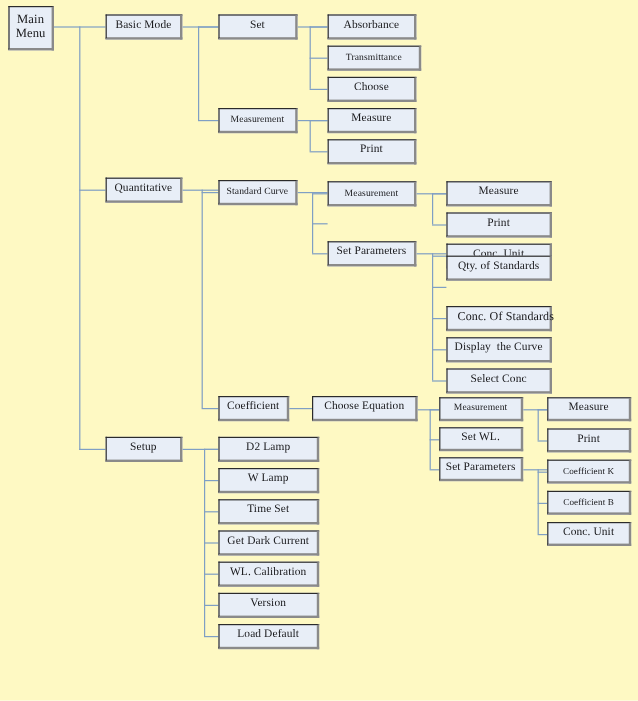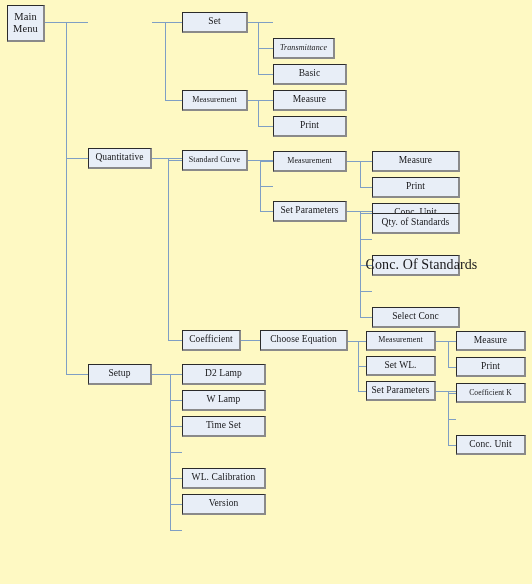--- a/index.html
+++ b/index.html
@@ -102,44 +102,50 @@
     <div class="conn v" style="left: 170px; top: 374px; height: 156px; background: rgb(127, 159, 196);"></div>
     <div class="conn h" style="left: 170px; top: 374px; width: 12px; background: rgb(127, 159, 196);"></div>
     <div class="conn h" style="left: 170px; top: 400px; width: 12px; background: rgb(127, 159, 196);"></div>
     <div class="conn h" style="left: 170px; top: 426px; width: 12px; background: rgb(127, 159, 196);"></div>
     <div class="conn h" style="left: 170px; top: 452px; width: 12px; background: rgb(127, 159, 196);"></div>
     <div class="conn h" style="left: 170px; top: 478px; width: 12px; background: rgb(127, 159, 196);"></div>
     <div class="conn h" style="left: 170px; top: 504px; width: 12px; background: rgb(127, 159, 196);"></div>
     <div class="conn h" style="left: 170px; top: 530px; width: 12px; background: rgb(127, 159, 196);"></div>
     <div class="node multiline" style="left: 7px; top: 5px; width: 38px; height: 37px; font-size: 10.5px; background: rgb(232, 238, 247); border-color: rgb(43, 43, 43) rgb(138, 138, 138) rgb(138, 138, 138) rgb(43, 43, 43); color: rgb(23, 23, 26);">Main
 Menu</div>
+    <div class="node" style="left: 88px; top: 12px; width: 64px; height: 21px; font-size: 9.5px; background: rgb(232, 238, 247); border-color: rgb(43, 43, 43) rgb(138, 138, 138) rgb(138, 138, 138) rgb(43, 43, 43); color: rgb(23, 23, 26);">Basic Mode</div>
     <div class="node" style="left: 182px; top: 12px; width: 66px; height: 21px; font-size: 9.5px; background: rgb(232, 238, 247); border-color: rgb(43, 43, 43) rgb(138, 138, 138) rgb(138, 138, 138) rgb(43, 43, 43); color: rgb(23, 23, 26);">Set</div>
-    <div class="node" style="left: 273px; top: 38px; width: 62px; height: 21px; font-size: 8px; background: rgb(232, 238, 247); border-color: rgb(43, 43, 43) rgb(138, 138, 138) rgb(138, 138, 138) rgb(43, 43, 43); color: rgb(23, 23, 26); font-style: italic;">Transmittance</div>
-    <div class="node" style="left: 273px; top: 64px; width: 74px; height: 21px; font-size: 9.5px; background: rgb(232, 238, 247); border-color: rgb(43, 43, 43) rgb(138, 138, 138) rgb(138, 138, 138) rgb(43, 43, 43); color: rgb(23, 23, 26);">Basic</div>
+    <div class="node" style="left: 273px; top: 12px; width: 74px; height: 21px; font-size: 9.5px; background: rgb(232, 238, 247); border-color: rgb(43, 43, 43) rgb(138, 138, 138) rgb(138, 138, 138) rgb(43, 43, 43); color: rgb(23, 23, 26);">Absorbance</div>
+    <div class="node" style="left: 273px; top: 38px; width: 78px; height: 21px; font-size: 8px; background: rgb(232, 238, 247); border-color: rgb(43, 43, 43) rgb(138, 138, 138) rgb(138, 138, 138) rgb(43, 43, 43); color: rgb(23, 23, 26);">Transmittance</div>
+    <div class="node" style="left: 273px; top: 64px; width: 74px; height: 21px; font-size: 9.5px; background: rgb(232, 238, 247); border-color: rgb(43, 43, 43) rgb(138, 138, 138) rgb(138, 138, 138) rgb(43, 43, 43); color: rgb(23, 23, 26);">Choose</div>
     <div class="node" style="left: 182px; top: 90px; width: 66px; height: 21px; font-size: 8px; background: rgb(232, 238, 247); border-color: rgb(43, 43, 43) rgb(138, 138, 138) rgb(138, 138, 138) rgb(43, 43, 43); color: rgb(23, 23, 26);">Measurement</div>
     <div class="node" style="left: 273px; top: 90px; width: 74px; height: 21px; font-size: 9.5px; background: rgb(232, 238, 247); border-color: rgb(43, 43, 43) rgb(138, 138, 138) rgb(138, 138, 138) rgb(43, 43, 43); color: rgb(23, 23, 26);">Measure</div>
     <div class="node" style="left: 273px; top: 116px; width: 74px; height: 21px; font-size: 9.5px; background: rgb(232, 238, 247); border-color: rgb(43, 43, 43) rgb(138, 138, 138) rgb(138, 138, 138) rgb(43, 43, 43); color: rgb(23, 23, 26);">Print</div>
     <div class="node" style="left: 88px; top: 148px; width: 64px; height: 21px; font-size: 9.5px; background: rgb(232, 238, 247); border-color: rgb(43, 43, 43) rgb(138, 138, 138) rgb(138, 138, 138) rgb(43, 43, 43); color: rgb(23, 23, 26);">Quantitative</div>
     <div class="node" style="left: 182px; top: 150px; width: 66px; height: 21px; font-size: 8px; background: rgb(232, 238, 247); border-color: rgb(43, 43, 43) rgb(138, 138, 138) rgb(138, 138, 138) rgb(43, 43, 43); color: rgb(23, 23, 26);">Standard Curve</div>
     <div class="node" style="left: 273px; top: 151px; width: 74px; height: 21px; font-size: 8px; background: rgb(232, 238, 247); border-color: rgb(43, 43, 43) rgb(138, 138, 138) rgb(138, 138, 138) rgb(43, 43, 43); color: rgb(23, 23, 26);">Measurement</div>
     <div class="node" style="left: 273px; top: 201px; width: 74px; height: 21px; font-size: 9.5px; background: rgb(232, 238, 247); border-color: rgb(43, 43, 43) rgb(138, 138, 138) rgb(138, 138, 138) rgb(43, 43, 43); color: rgb(23, 23, 26);">Set Parameters</div>
     <div class="node" style="left: 372px; top: 151px; width: 88px; height: 21px; font-size: 9.5px; background: rgb(232, 238, 247); border-color: rgb(43, 43, 43) rgb(138, 138, 138) rgb(138, 138, 138) rgb(43, 43, 43); color: rgb(23, 23, 26);">Measure</div>
     <div class="node" style="left: 372px; top: 177px; width: 88px; height: 21px; font-size: 9.5px; background: rgb(232, 238, 247); border-color: rgb(43, 43, 43) rgb(138, 138, 138) rgb(138, 138, 138) rgb(43, 43, 43); color: rgb(23, 23, 26);">Print</div>
     <div class="node" style="left: 372px; top: 203px; width: 88px; height: 21px; font-size: 9.5px; background: rgb(232, 238, 247); border-color: rgb(43, 43, 43) rgb(138, 138, 138) rgb(138, 138, 138) rgb(43, 43, 43); color: rgb(23, 23, 26);">Conc. Unit</div>
     <div class="node" style="left: 372px; top: 213px; width: 88px; height: 21px; font-size: 9.5px; background: rgb(232, 238, 247); border-color: rgb(43, 43, 43) rgb(138, 138, 138) rgb(138, 138, 138) rgb(43, 43, 43); color: rgb(23, 23, 26);">Qty. of Standards</div>
-    <div class="node" style="left: 372px; top: 255px; width: 88px; height: 21px; font-size: 14px; background: rgb(232, 238, 247); border-color: rgb(43, 43, 43) rgb(138, 138, 138) rgb(138, 138, 138) rgb(43, 43, 43); color: rgb(23, 23, 26); padding-left: 12px;">Conc. Of Standards</div>
+    <div class="node" style="left: 372px; top: 255px; width: 88px; height: 21px; font-size: 10px; background: rgb(232, 238, 247); border-color: rgb(43, 43, 43) rgb(138, 138, 138) rgb(138, 138, 138) rgb(43, 43, 43); color: rgb(23, 23, 26); padding-left: 12px;">Conc. Of Standards</div>
+    <div class="node" style="left: 372px; top: 281px; width: 88px; height: 21px; font-size: 9.5px; background: rgb(232, 238, 247); border-color: rgb(43, 43, 43) rgb(138, 138, 138) rgb(138, 138, 138) rgb(43, 43, 43); color: rgb(23, 23, 26);">Display  the Curve</div>
     <div class="node" style="left: 372px; top: 307px; width: 88px; height: 21px; font-size: 9.5px; background: rgb(232, 238, 247); border-color: rgb(43, 43, 43) rgb(138, 138, 138) rgb(138, 138, 138) rgb(43, 43, 43); color: rgb(23, 23, 26);">Select Conc</div>
     <div class="node" style="left: 182px; top: 330px; width: 59px; height: 21px; font-size: 9.5px; background: rgb(232, 238, 247); border-color: rgb(43, 43, 43) rgb(138, 138, 138) rgb(138, 138, 138) rgb(43, 43, 43); color: rgb(23, 23, 26);">Coefficient</div>
     <div class="node" style="left: 260px; top: 330px; width: 88px; height: 21px; font-size: 9.5px; background: rgb(232, 238, 247); border-color: rgb(43, 43, 43) rgb(138, 138, 138) rgb(138, 138, 138) rgb(43, 43, 43); color: rgb(23, 23, 26); text-align: right;">Choose Equation</div>
     <div class="node" style="left: 366px; top: 331px; width: 70px; height: 20px; font-size: 8px; background: rgb(232, 238, 247); border-color: rgb(43, 43, 43) rgb(138, 138, 138) rgb(138, 138, 138) rgb(43, 43, 43); color: rgb(23, 23, 26);">Measurement</div>
     <div class="node" style="left: 366px; top: 356px; width: 70px; height: 20px; font-size: 9.5px; background: rgb(232, 238, 247); border-color: rgb(43, 43, 43) rgb(138, 138, 138) rgb(138, 138, 138) rgb(43, 43, 43); color: rgb(23, 23, 26);">Set WL.</div>
     <div class="node" style="left: 366px; top: 381px; width: 70px; height: 20px; font-size: 9.5px; background: rgb(232, 238, 247); border-color: rgb(43, 43, 43) rgb(138, 138, 138) rgb(138, 138, 138) rgb(43, 43, 43); color: rgb(23, 23, 26);">Set Parameters</div>
     <div class="node" style="left: 456px; top: 331px; width: 70px; height: 20px; font-size: 9.5px; background: rgb(232, 238, 247); border-color: rgb(43, 43, 43) rgb(138, 138, 138) rgb(138, 138, 138) rgb(43, 43, 43); color: rgb(23, 23, 26);">Measure</div>
     <div class="node" style="left: 456px; top: 357px; width: 70px; height: 20px; font-size: 9.5px; background: rgb(232, 238, 247); border-color: rgb(43, 43, 43) rgb(138, 138, 138) rgb(138, 138, 138) rgb(43, 43, 43); color: rgb(23, 23, 26);">Print</div>
     <div class="node" style="left: 456px; top: 383px; width: 70px; height: 20px; font-size: 7.6px; background: rgb(232, 238, 247); border-color: rgb(43, 43, 43) rgb(138, 138, 138) rgb(138, 138, 138) rgb(43, 43, 43); color: rgb(23, 23, 26);">Coefficient K</div>
+    <div class="node" style="left: 456px; top: 409px; width: 70px; height: 20px; font-size: 7.6px; background: rgb(232, 238, 247); border-color: rgb(43, 43, 43) rgb(138, 138, 138) rgb(138, 138, 138) rgb(43, 43, 43); color: rgb(23, 23, 26);">Coefficient B</div>
     <div class="node" style="left: 456px; top: 435px; width: 70px; height: 20px; font-size: 9.5px; background: rgb(232, 238, 247); border-color: rgb(43, 43, 43) rgb(138, 138, 138) rgb(138, 138, 138) rgb(43, 43, 43); color: rgb(23, 23, 26);">Conc. Unit</div>
     <div class="node" style="left: 88px; top: 364px; width: 64px; height: 21px; font-size: 9.5px; background: rgb(232, 238, 247); border-color: rgb(43, 43, 43) rgb(138, 138, 138) rgb(138, 138, 138) rgb(43, 43, 43); color: rgb(23, 23, 26);">Setup</div>
     <div class="node" style="left: 182px; top: 364px; width: 84px; height: 21px; font-size: 9.5px; background: rgb(232, 238, 247); border-color: rgb(43, 43, 43) rgb(138, 138, 138) rgb(138, 138, 138) rgb(43, 43, 43); color: rgb(23, 23, 26);">D2 Lamp</div>
     <div class="node" style="left: 182px; top: 416px; width: 84px; height: 21px; font-size: 9.5px; background: rgb(232, 238, 247); border-color: rgb(43, 43, 43) rgb(138, 138, 138) rgb(138, 138, 138) rgb(43, 43, 43); color: rgb(23, 23, 26);">Time Set</div>
     <div class="node" style="left: 182px; top: 390px; width: 84px; height: 21px; font-size: 9.5px; background: rgb(232, 238, 247); border-color: rgb(43, 43, 43) rgb(138, 138, 138) rgb(138, 138, 138) rgb(43, 43, 43); color: rgb(23, 23, 26);">W Lamp</div>
+    <div class="node" style="left: 182px; top: 442px; width: 84px; height: 21px; font-size: 9.5px; background: rgb(232, 238, 247); border-color: rgb(43, 43, 43) rgb(138, 138, 138) rgb(138, 138, 138) rgb(43, 43, 43); color: rgb(23, 23, 26);">Get Dark Current</div>
     <div class="node" style="left: 182px; top: 468px; width: 84px; height: 21px; font-size: 9.5px; background: rgb(232, 238, 247); border-color: rgb(43, 43, 43) rgb(138, 138, 138) rgb(138, 138, 138) rgb(43, 43, 43); color: rgb(23, 23, 26);">WL. Calibration</div>
     <div class="node" style="left: 182px; top: 494px; width: 84px; height: 21px; font-size: 9.5px; background: rgb(232, 238, 247); border-color: rgb(43, 43, 43) rgb(138, 138, 138) rgb(138, 138, 138) rgb(43, 43, 43); color: rgb(23, 23, 26);">Version</div>
+    <div class="node" style="left: 182px; top: 520px; width: 84px; height: 21px; font-size: 9.5px; background: rgb(232, 238, 247); border-color: rgb(43, 43, 43) rgb(138, 138, 138) rgb(138, 138, 138) rgb(43, 43, 43); color: rgb(23, 23, 26);">Load Default</div>
   </div>
 
 </body></html>

